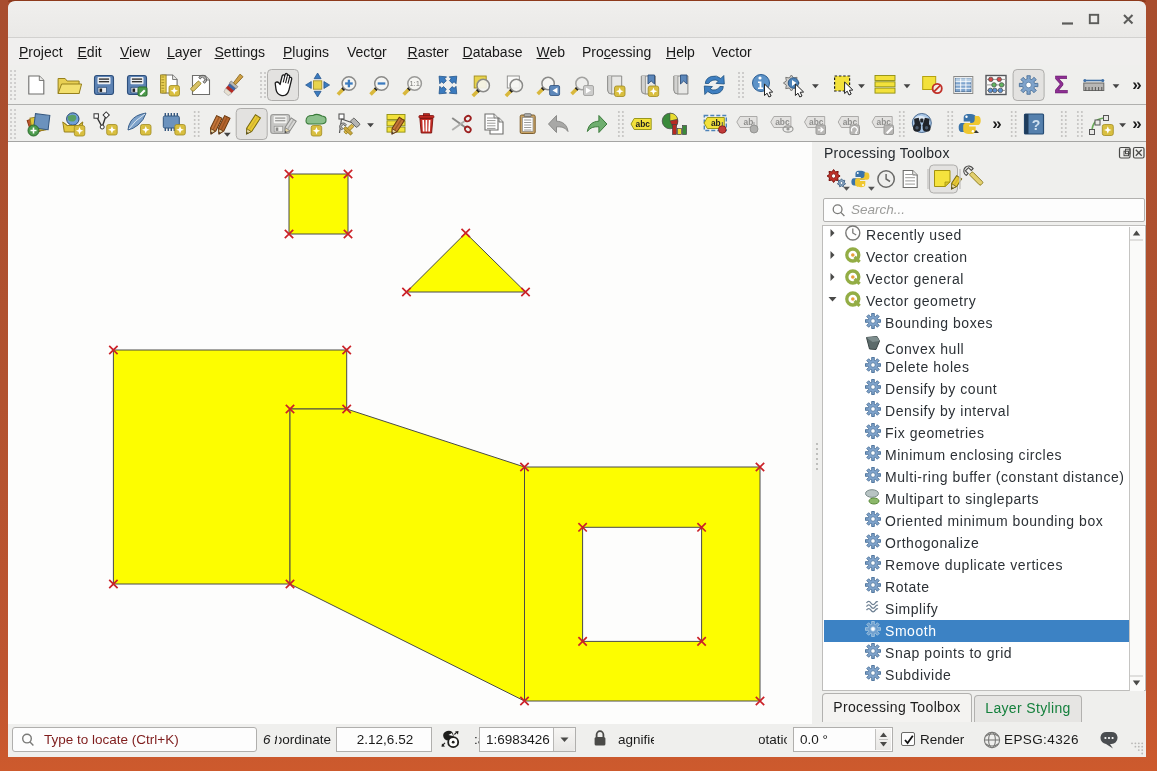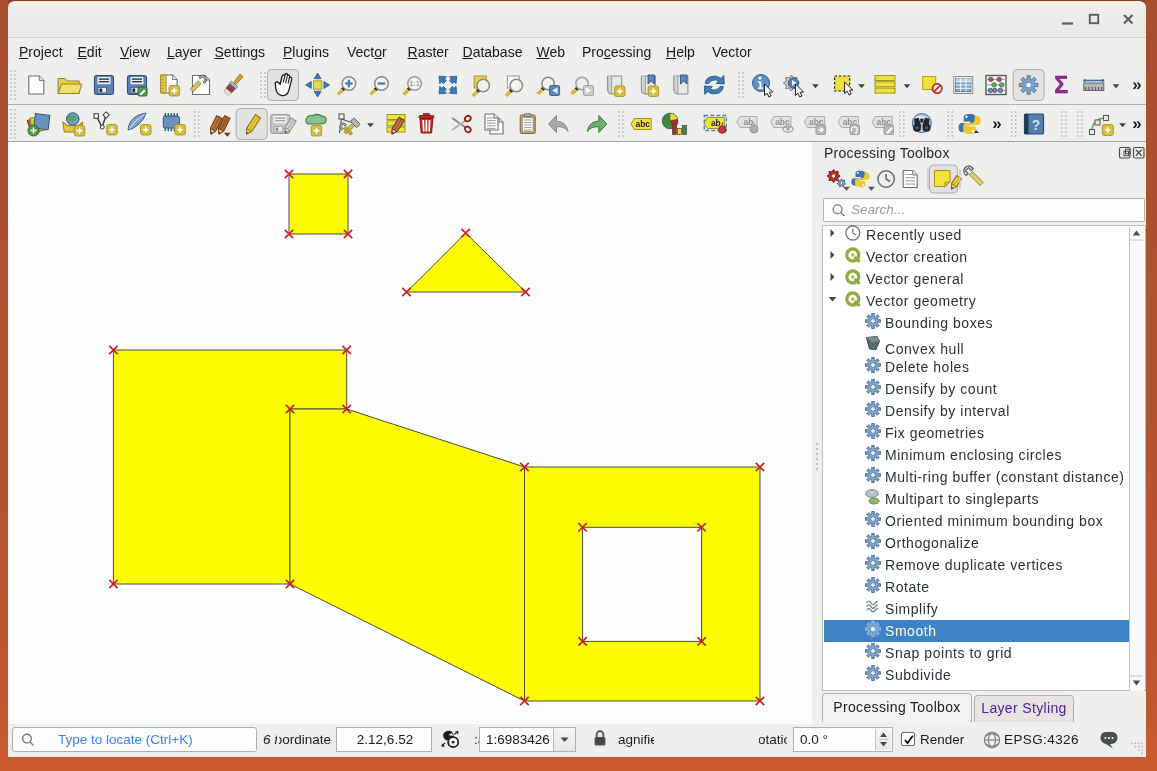--- a/index.html
+++ b/index.html
@@ -14,21 +14,21 @@
 .panel{position:absolute;left:814px;top:141px;width:324px;height:582px;background:#efefed;}
 .ptitle{position:absolute;left:2px;top:3px;font-size:14px;letter-spacing:0.25px;color:#24292e;}
 .searchbox{position:absolute;left:1px;top:56px;width:322px;height:24px;background:#fdfdfd;border:1px solid #b2b1af;border-radius:2px;box-sizing:border-box;}
 .ph{position:absolute;left:27px;top:3px;font-size:13.5px;font-style:italic;color:#9c9c9a;}
 .tree{position:absolute;left:0px;top:83px;width:324px;height:466px;background:#fff;border:1px solid #bebdbb;box-sizing:border-box;}
 .row{position:absolute;left:1px;width:308px;height:22px;font-size:14px;letter-spacing:0.55px;color:#2c3136;}
 .row span{position:absolute;top:3px;}
 .hl{background:#3c82c4;color:#fff;}
 .sbar{position:absolute;right:1px;top:1px;width:14px;height:464px;background:#fafaf9;border-left:1px solid #c5c4c2;}
 .tab1{position:absolute;left:0px;top:551px;width:150px;height:29px;background:#f4f3f1;border:1px solid #b2b1af;border-bottom:none;border-radius:4px 4px 0 0;font-size:14px;letter-spacing:0.35px;color:#1d1d1d;text-align:center;line-height:27px;box-sizing:border-box;}
-.tab2{position:absolute;left:152px;top:553px;width:100px;height:27px;background:#e6e5e3;border:1px solid #b2b1af;border-bottom:none;border-radius:4px 4px 0 0;font-size:14px;letter-spacing:0.35px;color:#4c1d95;text-align:center;line-height:25px;box-sizing:border-box;}
+.tab2{position:absolute;left:152px;top:553px;width:108px;height:27px;background:#e6e5e3;border:1px solid #b2b1af;border-bottom:none;border-radius:4px 4px 0 0;font-size:14px;letter-spacing:0.35px;color:#15803d;text-align:center;line-height:25px;box-sizing:border-box;}
 .statusbar{position:absolute;left:0;top:723px;width:1138px;height:33px;background:#efefed;font-size:13.5px;color:#1b1b1b;}
 .sb{position:absolute;top:3px;height:25px;box-sizing:border-box;background:#fdfdfd;border:1px solid #b0afad;}
 .sbt{position:absolute;top:4px;left:7px;white-space:pre;}
 .sblabel{position:absolute;top:8px;overflow:hidden;white-space:pre;}
 svg{position:absolute;}
 svg text{font-family:"Liberation Sans",sans-serif;}
 </style></head><body>
 <div class="win">
 <div style="position:absolute;left:0px;top:-1px;width:1138px;height:2px;background:#8e3a1c;border-radius:2px 2px 0 0"></div>
     <div class="titlebar">
@@ -805,21 +805,21 @@
       </div>
       <div class="tab1">Processing Toolbox</div>
       <div class="tab2">Layer Styling</div>
     </div>
     <div class="statusbar">
       <div class="sb" style="left:4px;width:245px;border-radius:3px;">
         <svg style="left:7px;top:4px" width="16" height="16" viewBox="0 0 16 16">
           <circle cx="7" cy="6.6" r="4.3" fill="none" stroke="#7a7a78" stroke-width="1.4"></circle>
           <line x1="10" y1="10" x2="13.4" y2="13.4" stroke="#7a7a78" stroke-width="1.4"></line>
         </svg>
-        <div class="sbt" style="left:45px;color:#3b82f6">Type to locate (Ctrl+K)</div>
+        <div class="sbt" style="left:31px;color:#7f1d1d">Type to locate (Ctrl+K)</div>
       </div>
       <div class="sblabel" style="left:255px;width:14px;font-style:italic;">6 f</div>
       <div class="sblabel" style="left:271px;width:54px;"><span style="margin-left:-14px">Coordinate</span></div>
       <div class="sb" style="left:328px;width:96px;text-align:center;">
         <div class="sbt" style="left:0;width:96px">2.12,6.52</div>
       </div>
       <svg style="left:432px;top:5px" width="22" height="22" viewBox="0 0 22 22">
         <g fill="#1d1d1b">
           <path d="M5 3 C9 0.5 13 2 13.5 6 C14 9 12 11 9.5 11.5 C6 12 3.5 10 3.2 7 C3 5.2 3.8 3.8 5 3 Z"></path>
           <path d="M8.5 6 L12 4 L13 7 Z" fill="#fdfdfc"></path>

